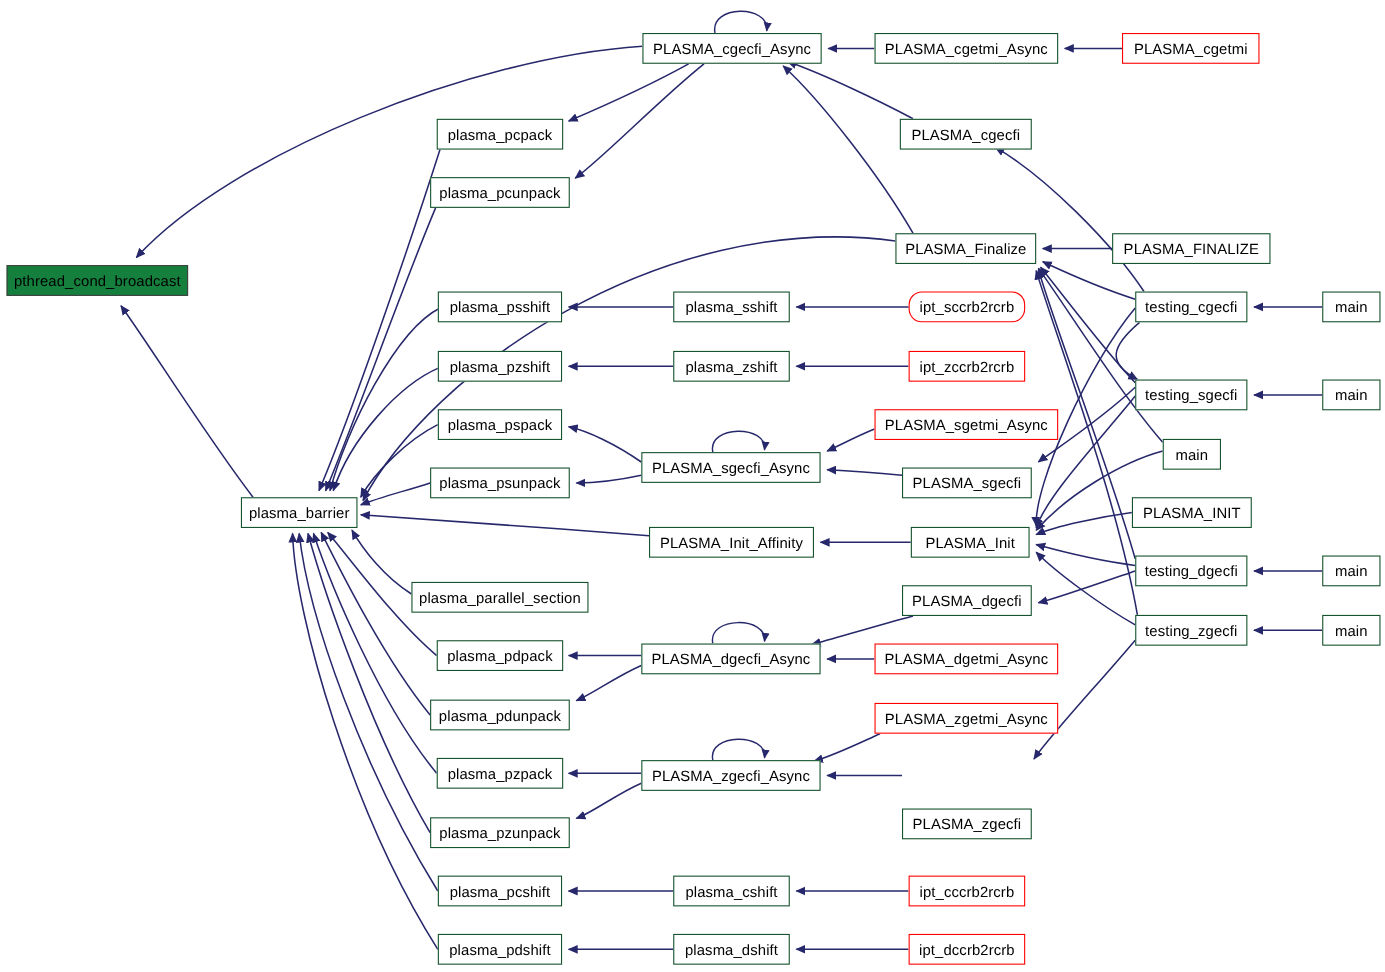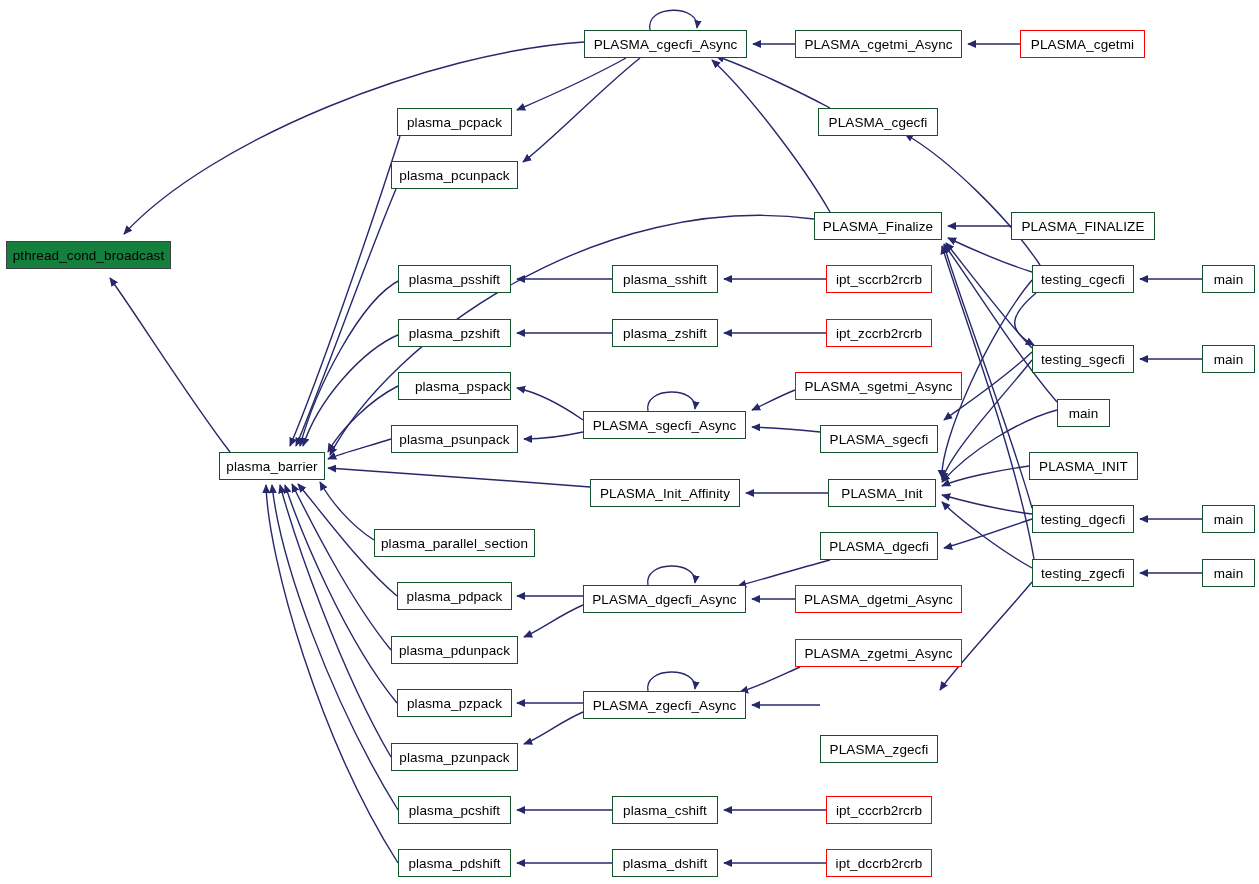--- a/index.html
+++ b/index.html
@@ -104,21 +104,21 @@
       </div>
       <div class="node" style="left: 391px; top: 161px; width: 127px; height: 28px;">
         <span>plasma_pcunpack</span>
       </div>
       <div class="node" style="left: 398px; top: 265px; width: 113px; height: 28px;">
         <span>plasma_psshift</span>
       </div>
       <div class="node" style="left: 398px; top: 319px; width: 113px; height: 28px;">
         <span>plasma_pzshift</span>
       </div>
-      <div class="node" style="left: 398px; top: 372px; width: 113px; height: 28px; justify-content: flex-end;">
+      <div class="node" style="left: 398px; top: 372px; width: 113px; height: 28px;">
         <span>plasma_pspack</span>
       </div>
       <div class="node" style="left: 391px; top: 425px; width: 127px; height: 28px;">
         <span>plasma_psunpack</span>
       </div>
       <div class="node" style="left: 374px; top: 529px; width: 161px; height: 28px;">
         <span>plasma_parallel_section</span>
       </div>
       <div class="node" style="left: 397px; top: 582px; width: 115px; height: 28px;">
         <span>plasma_pdpack</span>
@@ -167,21 +167,21 @@
       </div>
       <div class="node" style="left: 795px; top: 30px; width: 167px; height: 28px;">
         <span>PLASMA_cgetmi_Async</span>
       </div>
       <div class="node" style="left: 818px; top: 108px; width: 120px; height: 28px;">
         <span>PLASMA_cgecfi</span>
       </div>
       <div class="node" style="left: 814px; top: 212px; width: 128px; height: 28px;">
         <span>PLASMA_Finalize</span>
       </div>
-      <div class="node hl" style="left: 826px; top: 265px; width: 106px; height: 28px;">
+      <div class="node hl" style="left: 826px; top: 265px; width: 106px; height: 28px; border-radius: 12px;">
         <span>ipt_sccrb2rcrb</span>
       </div>
       <div class="node hl" style="left: 826px; top: 319px; width: 106px; height: 28px; justify-content: center;">
         <span>ipt_zccrb2rcrb</span>
       </div>
       <div class="node hl" style="left: 795px; top: 372px; width: 167px; height: 28px;">
         <span>PLASMA_sgetmi_Async</span>
       </div>
       <div class="node" style="left: 820px; top: 425px; width: 118px; height: 28px;">
         <span>PLASMA_sgecfi</span>

